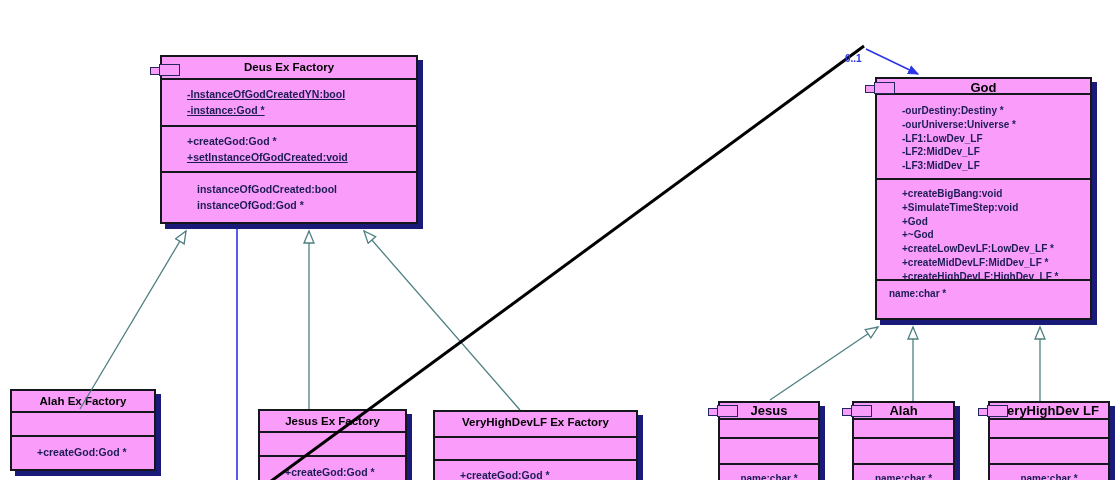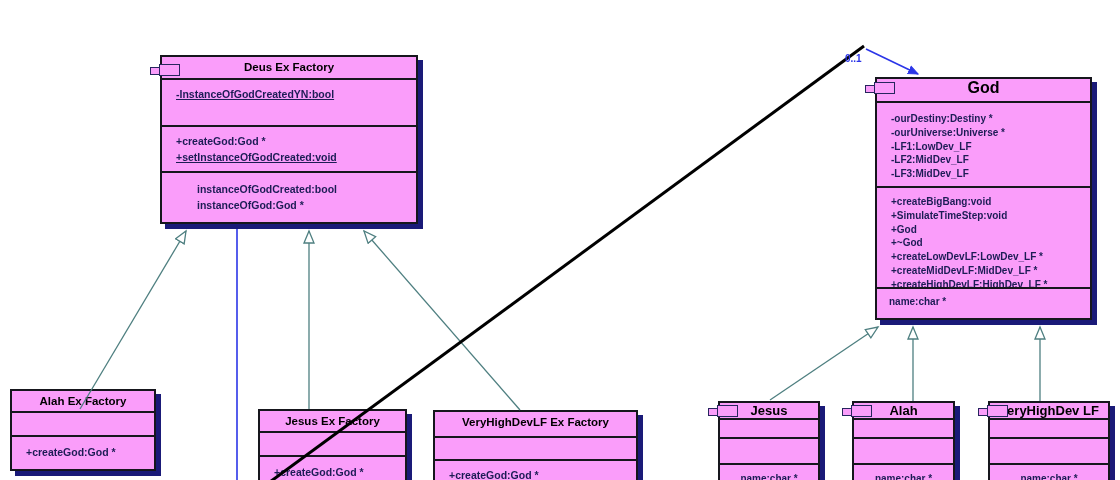--- a/index.html
+++ b/index.html
@@ -3,21 +3,21 @@
 <meta charset="utf-8">
 <style>
   html,body{margin:0;padding:0;background:#fff;}
   #canvas{position:relative;width:1120px;height:480px;background:#ffffff;overflow:hidden;
           font-family:"Liberation Sans",sans-serif;margin-top:32px;}
   
   .uml{position:absolute;background:#FA9DFA;border:2px solid #16161d;
        box-shadow:5px 5px 0 #1A1A78;box-sizing:border-box;}
   .uml .ttl{font-weight:bold;text-align:center;color:#000;white-space:nowrap;overflow:hidden;}
   .uml .sec{border-top:2px solid #16161d;box-sizing:border-box;overflow:hidden;}
-  .row{font-weight:bold;color:#1C1C55;white-space:nowrap;padding-left:14px;}
+  .row{font-weight:bold;color:#1C1C55;white-space:nowrap;padding-left:25px;}
   .row.u{text-decoration:underline;}
   .row.c{padding-left:0;text-align:center;}
   
   .big .ttl{font-size:11.5px;}
   .big .row{font-size:10.5px;line-height:16px;}
   .god .row{font-size:10px;line-height:13.8px;}
   .small .ttl{font-size:13px;}
   .small .row{font-size:10px;line-height:14px;}
   
   .cicon{position:absolute;left:-12px;width:32px;height:13px;z-index:3;}
@@ -33,20 +33,21 @@
 <div id="canvas">
 
   <div class="uml big" style="left:160px;top:23px;width:258px;height:169px;">
     <span class="cicon" style="top:7px;">
         <i class="tab"></i>
         <i class="bdy"></i>
       </span>
     <div class="ttl" style="height:21px;line-height:21px;">Deus Ex Factory</div>
     <div class="sec" style="height:47px;padding-top:6px;">
       <div class="row u">-InstanceOfGodCreatedYN:bool</div>
+      <div class="row u">-instance:God *</div>
     </div>
     <div class="sec" style="height:46px;padding-top:6px;">
       <div class="row">+createGod:God *</div>
       <div class="row u">+setInstanceOfGodCreated:void</div>
     </div>
     <div class="sec" style="height:51px;padding-top:8px;padding-left:23px;">
       <div class="row" style="padding-left:12px;">instanceOfGodCreated:bool</div>
       <div class="row" style="padding-left:12px;">instanceOfGod:God *</div>
     </div>
   </div>
@@ -73,21 +74,21 @@
     <div class="sec" style="height:32px;padding-top:6px;">
       <div class="row">+createGod:God *</div>
     </div>
   </div>
 
   <div class="uml god" style="left:875px;top:45px;width:217px;height:243px;">
     <span class="cicon" style="top:3px;">
         <i class="tab"></i>
         <i class="bdy"></i>
       </span>
-    <div class="ttl" style="height:22px;line-height:18px;font-size:16px;">God</div>
+    <div class="ttl" style="height:14px;line-height:18px;font-size:13px;">God</div>
     <div class="sec" style="height:85px;padding-top:9px;">
       <div class="row">-ourDestiny:Destiny *</div>
       <div class="row">-ourUniverse:Universe *</div>
       <div class="row">-LF1:LowDev_LF</div>
       <div class="row">-LF2:MidDev_LF</div>
       <div class="row">-LF3:MidDev_LF</div>
     </div>
     <div class="sec" style="height:101px;padding-top:7px;">
       <div class="row">+createBigBang:void</div>
       <div class="row">+SimulateTimeStep:void</div>

